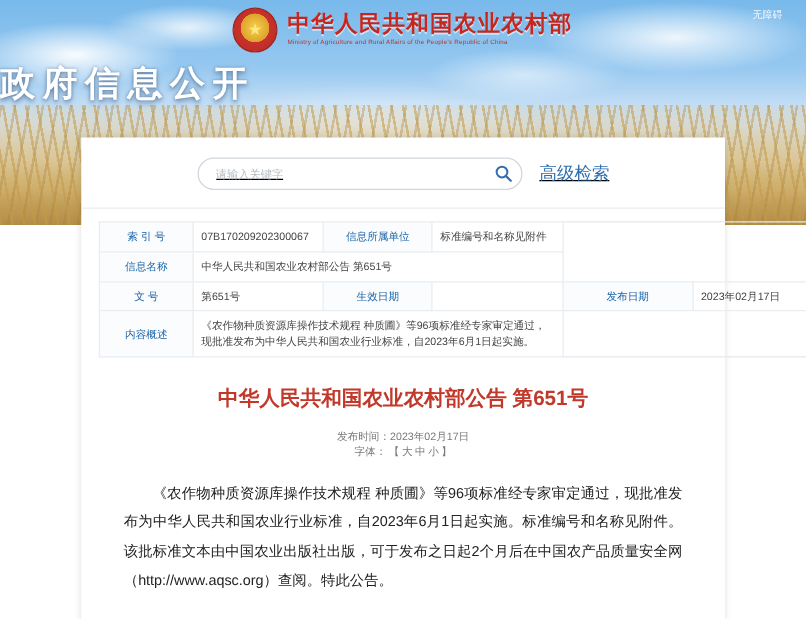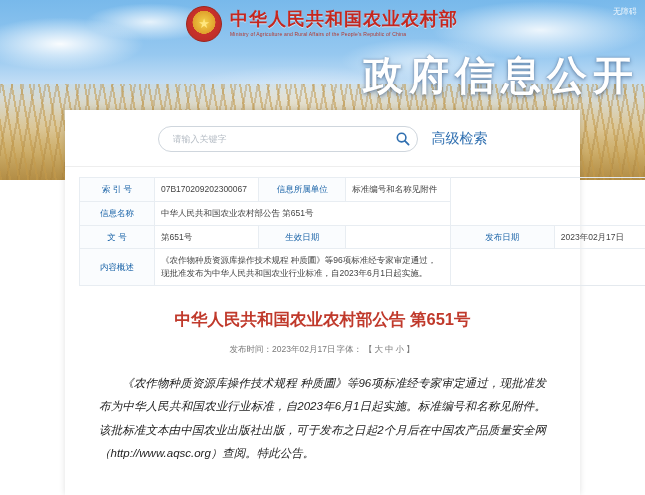--- a/index.html
+++ b/index.html
@@ -93,30 +93,30 @@
   .ministry-en {
     font-size: 5px;
     color: #b3352b;
     letter-spacing: 0.2px;
     margin-top: 2px;
   }
   .banner-title {
     position: absolute;
     left: 0; top: 48px;
     width: 639px;
-    text-align: right;
-    font-size: 40px;
+    text-align: left;
+    font-size: 28px;
     font-weight: bold;
     color: #ffffff;
     letter-spacing: 6px;
     text-shadow: 0 2px 4px rgba(60,90,130,0.55), 0 0 2px rgba(40,70,110,0.5);
   }
   .no-barrier {
     position: absolute;
-    right: 8px; top: 6px;
+    right: 19px; top: 6px;
     font-size: 8px;
     color: #ffffff;
     opacity: 0.9;
   }
   
   .card {
     position: absolute;
     left: 65px; top: 110px;
     width: 515px;
     min-height: 385px;
@@ -124,20 +124,21 @@
     box-shadow: 0 0 6px rgba(0,0,0,0.12);
   }
   
   .search-row {
     display: flex;
     align-items: center;
     padding: 16px 0 14px 0;
     justify-content: center;
     gap: 14px;
     border-bottom: 1px solid #eeeeee;
+    text-decoration: underline;
   }
   .search-box {
     width: 260px;
     height: 26px;
     border: 1px solid #cfd6dd;
     border-radius: 13px;
     display: flex;
     align-items: center;
     background: #fff;
     padding: 0 2px 0 12px;
@@ -206,29 +207,29 @@
     color: #c0392b;
     line-height: 1.45;
   }
   .art-sub {
     margin-top: 12px;
     display: flex;
     align-items: center;
     justify-content: center;
     font-size: 8.5px;
     color: #7a7a7a;
+    flex-direction: column;
   }
   .art-sub .fontsize span { margin: 0 1px; cursor: pointer; }
   .art-body {
     margin-top: 16px;
     font-size: 11.5px;
     color: #222;
     line-height: 2.05;
     text-align: justify;
-    font-style: italic;
   }
   .art-body p { margin: 0 0 12px 0; text-indent: 2em; }
 </style>
 </head>
 <body>
 
 <div class="page">
 
   <div class="banner">
     <div class="clouds"></div>

